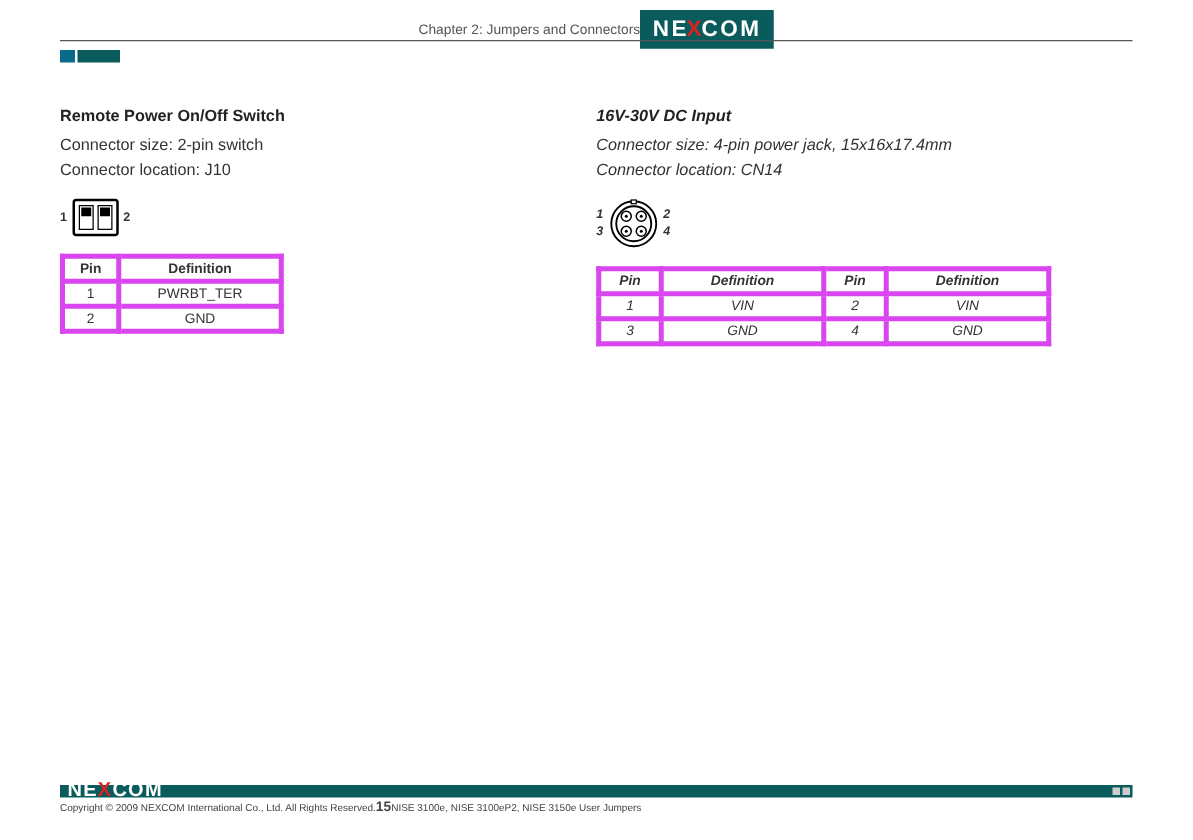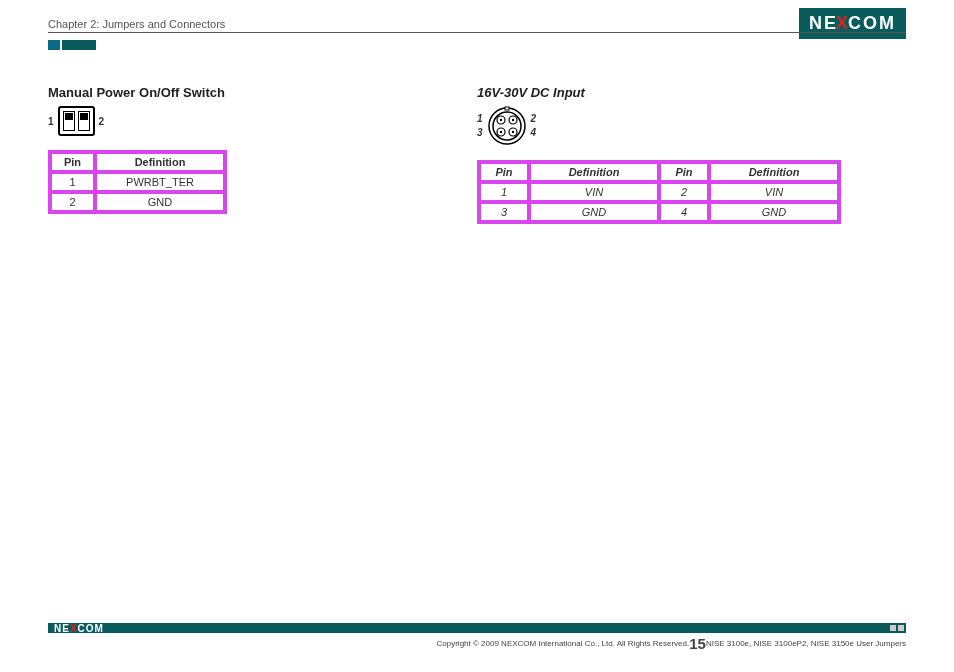--- a/index.html
+++ b/index.html
@@ -11,21 +11,21 @@
     position: relative;
     background: #fff;
   }
   .header {
     position: absolute;
     top: 0;
     left: 0;
     right: 0;
     padding: 8px 48px 0 48px;
     display: flex;
-    justify-content: space-between;
+    justify-content: center;
     align-items: center;
   }
   .chapter-title {
     font-size: 11px;
     color: #555;
   }
   .logo-block {
     background: #0a5c5c;
     padding: 5px 10px;
     color: #fff;
@@ -148,40 +148,40 @@
     height: 10px;
     background: #0a5c5c;
     display:flex;
     align-items:center;
     justify-content:space-between;
     padding:0 0 0 2px;
   }
   .footer-logo {
     color:#fff;
     font-weight:bold;
-    font-size:10px;
+    font-size:16px;
     letter-spacing:1px;
     padding-left:4px;
   }
   .footer-logo .brand-x{color:#d22;}
   .footer-squares{ display:flex; gap:2px; padding-right:2px;}
   .footer-squares span{
     width:6px;height:6px;background:#ccc;display:block;
   }
   .footer-row {
     display:flex;
-    justify-content:flex-end;
+    justify-content:flex-start;
     align-items:center;
     font-size:8px;
     color:#444;
     margin-top:2px;
   }
   .footer-row .pageno{
     font-weight:bold;
-    font-size:15px;
+    font-size:11px;
   }
 </style>
 </head>
 <body>
 
 <div class="header">
   <div class="chapter-title">Chapter 2: Jumpers and Connectors</div>
   <div class="logo-block">
     <span>NE</span>
       <span class="brand-x">X</span>
@@ -190,21 +190,25 @@
 </div>
 <div class="header-rule"></div>
 <div class="header-accent">
   <div class="a1"></div>
     <div class="a2"></div>
 </div>
 
 <div class="content">
 
   <div class="col">
-    <h2 class="section-heading">Manual Power On/Off Switch</h2>
+    <h2 class="section-heading">Remote Power On/Off Switch</h2>
+    <div class="desc">
+      <div>Connector size: 2-pin switch</div>
+      <div>Connector location: J10</div>
+    </div>
 
     <div class="diagram-row">
       <span class="numleft">1</span>
       <div class="switch-box">
         <div class="switch-seg"></div>
         <div class="switch-seg"></div>
       </div>
       <span class="numright">2</span>
     </div>
 
@@ -221,20 +225,24 @@
       <tr>
         <td>2</td>
         <td>GND</td>
       </tr>
     </tbody>
       </table>
   </div>
 
   <div class="col right">
     <h2 class="section-heading">16V-30V DC Input</h2>
+    <div class="desc">
+      <div>Connector size: 4-pin power jack, 15x16x17.4mm</div>
+      <div>Connector location: CN14</div>
+    </div>
 
     <div class="jack-diagram">
       <div class="jack-labels-left">
         <span>1</span>
         <span>3</span>
       </div>
       <svg width="40" height="40">
         <circle cx="20" cy="20" r="18" fill="none" stroke="#000" stroke-width="1.5"></circle>
         <circle cx="20" cy="20" r="14" fill="none" stroke="#000" stroke-width="1.5"></circle>
         <circle cx="14" cy="14" r="4" fill="none" stroke="#000" stroke-width="1.2"></circle>

